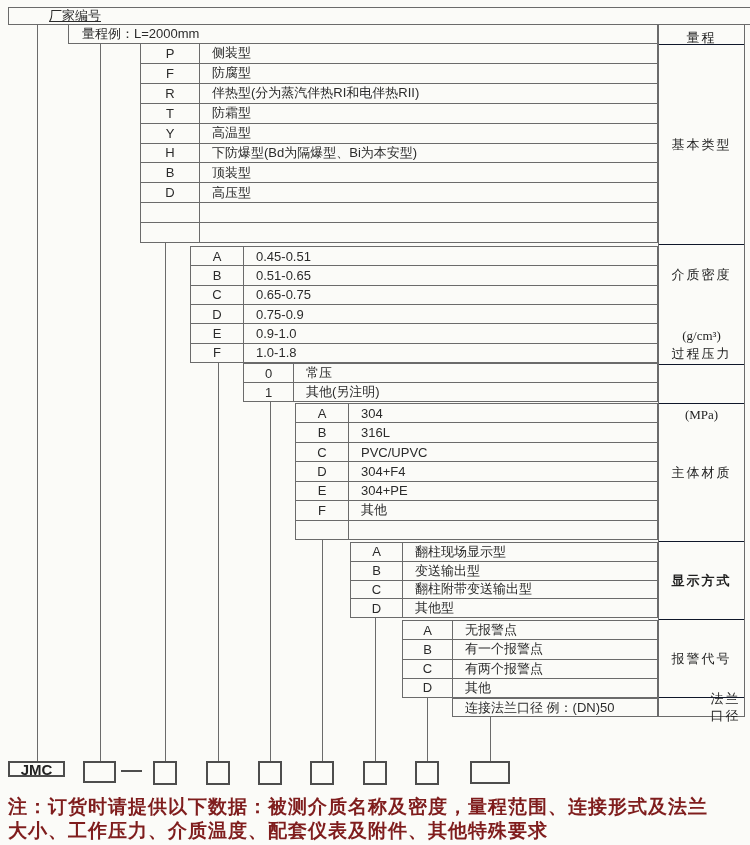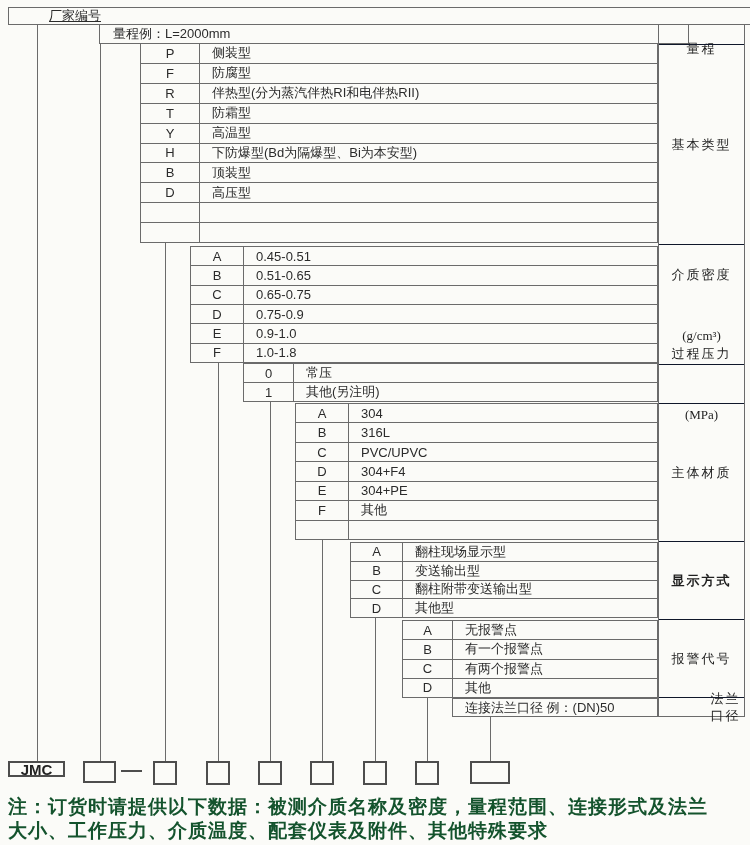--- a/index.html
+++ b/index.html
@@ -4,21 +4,21 @@
 <style>
   html,body{margin:0;padding:0;background:#ffffff;}
   .canvas{
     position:relative;width:750px;height:845px;background:#fbfbf8;
     font-family:"Liberation Sans",sans-serif;color:#2b2b2b;overflow:hidden;
   }
   
   .hbox{position:absolute;border:1px solid #6b6b6b;box-sizing:border-box;
         display:flex;align-items:center;font-size:13px;background:transparent;}
   #factory{left:8px;top:7px;width:746px;height:18px;padding-left:40px;text-decoration:underline;}
-  #range{left:68px;top:24px;width:590px;height:20px;padding-left:13px;margin-left:31px;}
+  #range{left:68px;top:24px;width:590px;height:20px;padding-left:13px;}
 
   
   .section{position:absolute;border:1px solid #6b6b6b;box-sizing:border-box;
            display:flex;flex-direction:column;}
   .t-row{flex:1;display:flex;border-top:1px solid #6b6b6b;min-height:0;}
   .t-row:first-child{border-top:none;}
   .t-code{border-right:1px solid #6b6b6b;display:flex;align-items:center;
           justify-content:center;font-size:13px;box-sizing:border-box;}
   .t-desc{flex:1;display:flex;align-items:center;padding-left:12px;
           font-size:13px;white-space:nowrap;overflow:hidden;}
@@ -37,21 +37,21 @@
   #sec-flange  {left:452px;top:698px;width:206px;height:19px;}
 
   
   #labelcol{position:absolute;left:658px;top:24px;width:87px;height:693px;
             border:1px solid #6b6b6b;box-sizing:border-box;}
   .lc{position:absolute;left:0;right:0;border-top:1px solid #0f172a;
       box-sizing:border-box;display:flex;flex-direction:column;align-items:center;
       justify-content:center;font-family:"Liberation Serif",serif;font-size:13px;
       letter-spacing:2px;color:#1f1f1f;line-height:17px;text-align:center;}
   .lc .sub{letter-spacing:0;margin-top:44px;}
-  .lc-range   {top:14px;height:19px;border-top:none;}
+  .lc-range   {top:3px;height:19px;border-top:none;}
   .lc-basic   {top:19px;height:200px;}
   .lc-density {top:219px;height:120px;}
   .lc-pressure{top:339px;height:39px;}
   .lc-material{top:378px;height:138px;}
   .lc-display {top:516px;height:78px;font-weight:bold;}
   .lc-alarm   {top:594px;height:78px;}
   .lc-flange  {top:672px;height:19px;padding-left:48px;}
 
   
   .vline{position:absolute;width:1px;background:#6b6b6b;}
@@ -74,21 +74,21 @@
   .m-b4{left:206px;width:24px;height:24px;}
   .m-b5{left:258px;width:24px;height:24px;}
   .m-b6{left:310px;width:24px;height:24px;}
   .m-b7{left:363px;width:24px;height:24px;}
   .m-b8{left:415px;width:24px;height:24px;}
   .m-b9{left:470px;width:40px;height:23px;}
   .dash{position:absolute;left:121px;top:770px;width:21px;height:2px;background:#4d4d4d;}
 
   
   #note{position:absolute;left:8px;top:795px;width:738px;font-size:19px;
-        font-weight:bold;color:#14532d;line-height:24px;letter-spacing:1px;}
+        font-weight:bold;color:#7f1d1d;line-height:24px;letter-spacing:1px;}
 </style>
 </head>
 <body>
 
 <div class="canvas">
 
   <div class="hbox" id="factory">
     <span>厂家编号</span>
   </div>
   <div class="hbox" id="range">

